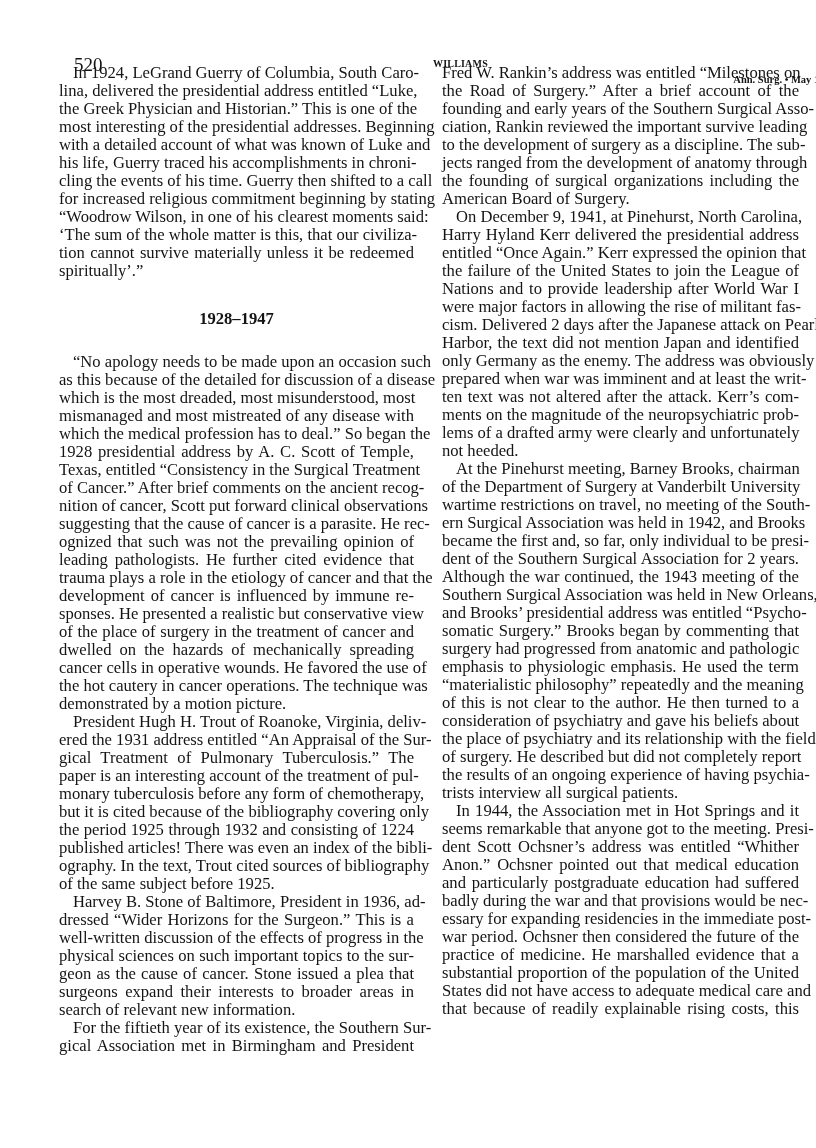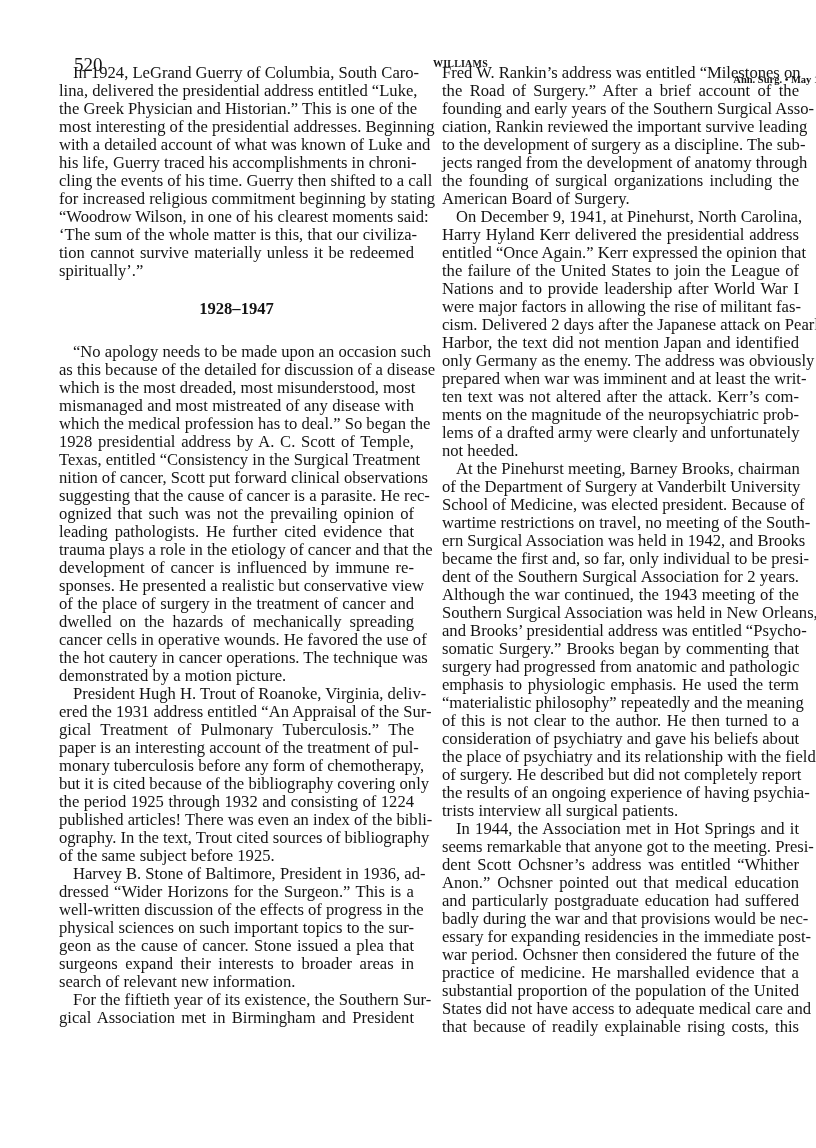--- a/index.html
+++ b/index.html
@@ -10,21 +10,21 @@
   .running-author { position: absolute; left: 397px; top: 6px; font-size: 10px; font-weight: bold; letter-spacing: 0.2px; }
   .running-journal { position: absolute; right: 17px; top: 22px; font-size: 10.5px; font-weight: bold; }
   .column { position: absolute; top: 64px; font-size: 16.6px; line-height: 18px; }
   .col-left { left: 59px; width: 355px; }
   .col-right { left: 442px; width: 357px; }
   .line { display: block; white-space: nowrap; height: 18px; text-align: justify; text-align-last: justify; }
   .line.last { text-align-last: left; }
   .line.indent { padding-left: 14px; }
   .para { display: block; }
   .section-heading { display: block; text-align: center; font-weight: bold; font-size: 16.6px;
-                     height: 18px; margin-top: 20px; margin-bottom: 25px; }
+                     height: 18px; margin-top: 30px; margin-bottom: 25px; }
 </style>
 </head>
 <body>
 
 <div class="running-head">
   <span class="page-number">520</span>
   <span class="running-author">WILLIAMS</span>
   <span class="running-journal">Ann. Surg. • May 1988</span>
 </div>
 
@@ -45,20 +45,21 @@
     </span>
     <span class="section-heading">1928–1947</span>
     <span class="para">
       <span class="line indent">“No apology needs to be made upon an occasion such</span>
       <span class="line">as this because of the detailed for discussion of a disease</span>
       <span class="line">which is the most dreaded, most misunderstood, most</span>
       <span class="line">mismanaged and most mistreated of any disease with</span>
       <span class="line">which the medical profession has to deal.” So began the</span>
       <span class="line">1928 presidential address by A. C. Scott of Temple,</span>
       <span class="line">Texas, entitled “Consistency in the Surgical Treatment</span>
+      <span class="line">of Cancer.” After brief comments on the ancient recog-</span>
       <span class="line">nition of cancer, Scott put forward clinical observations</span>
       <span class="line">suggesting that the cause of cancer is a parasite. He rec-</span>
       <span class="line">ognized that such was not the prevailing opinion of</span>
       <span class="line">leading pathologists. He further cited evidence that</span>
       <span class="line">trauma plays a role in the etiology of cancer and that the</span>
       <span class="line">development of cancer is influenced by immune re-</span>
       <span class="line">sponses. He presented a realistic but conservative view</span>
       <span class="line">of the place of surgery in the treatment of cancer and</span>
       <span class="line">dwelled on the hazards of mechanically spreading</span>
       <span class="line">cancer cells in operative wounds. He favored the use of</span>
@@ -114,21 +115,20 @@
       <span class="line">only Germany as the enemy. The address was obviously</span>
       <span class="line">prepared when war was imminent and at least the writ-</span>
       <span class="line">ten text was not altered after the attack. Kerr’s com-</span>
       <span class="line">ments on the magnitude of the neuropsychiatric prob-</span>
       <span class="line">lems of a drafted army were clearly and unfortunately</span>
       <span class="line last">not heeded.</span>
     </span>
     <span class="para">
       <span class="line indent">At the Pinehurst meeting, Barney Brooks, chairman</span>
       <span class="line">of the Department of Surgery at Vanderbilt University</span>
-      <span class="line">School of Medicine, was elected president. Because of</span>
       <span class="line">wartime restrictions on travel, no meeting of the South-</span>
       <span class="line">ern Surgical Association was held in 1942, and Brooks</span>
       <span class="line">became the first and, so far, only individual to be presi-</span>
       <span class="line">dent of the Southern Surgical Association for 2 years.</span>
       <span class="line">Although the war continued, the 1943 meeting of the</span>
       <span class="line">Southern Surgical Association was held in New Orleans,</span>
       <span class="line">and Brooks’ presidential address was entitled “Psycho-</span>
       <span class="line">somatic Surgery.” Brooks began by commenting that</span>
       <span class="line">surgery had progressed from anatomic and pathologic</span>
       <span class="line">emphasis to physiologic emphasis. He used the term</span>

